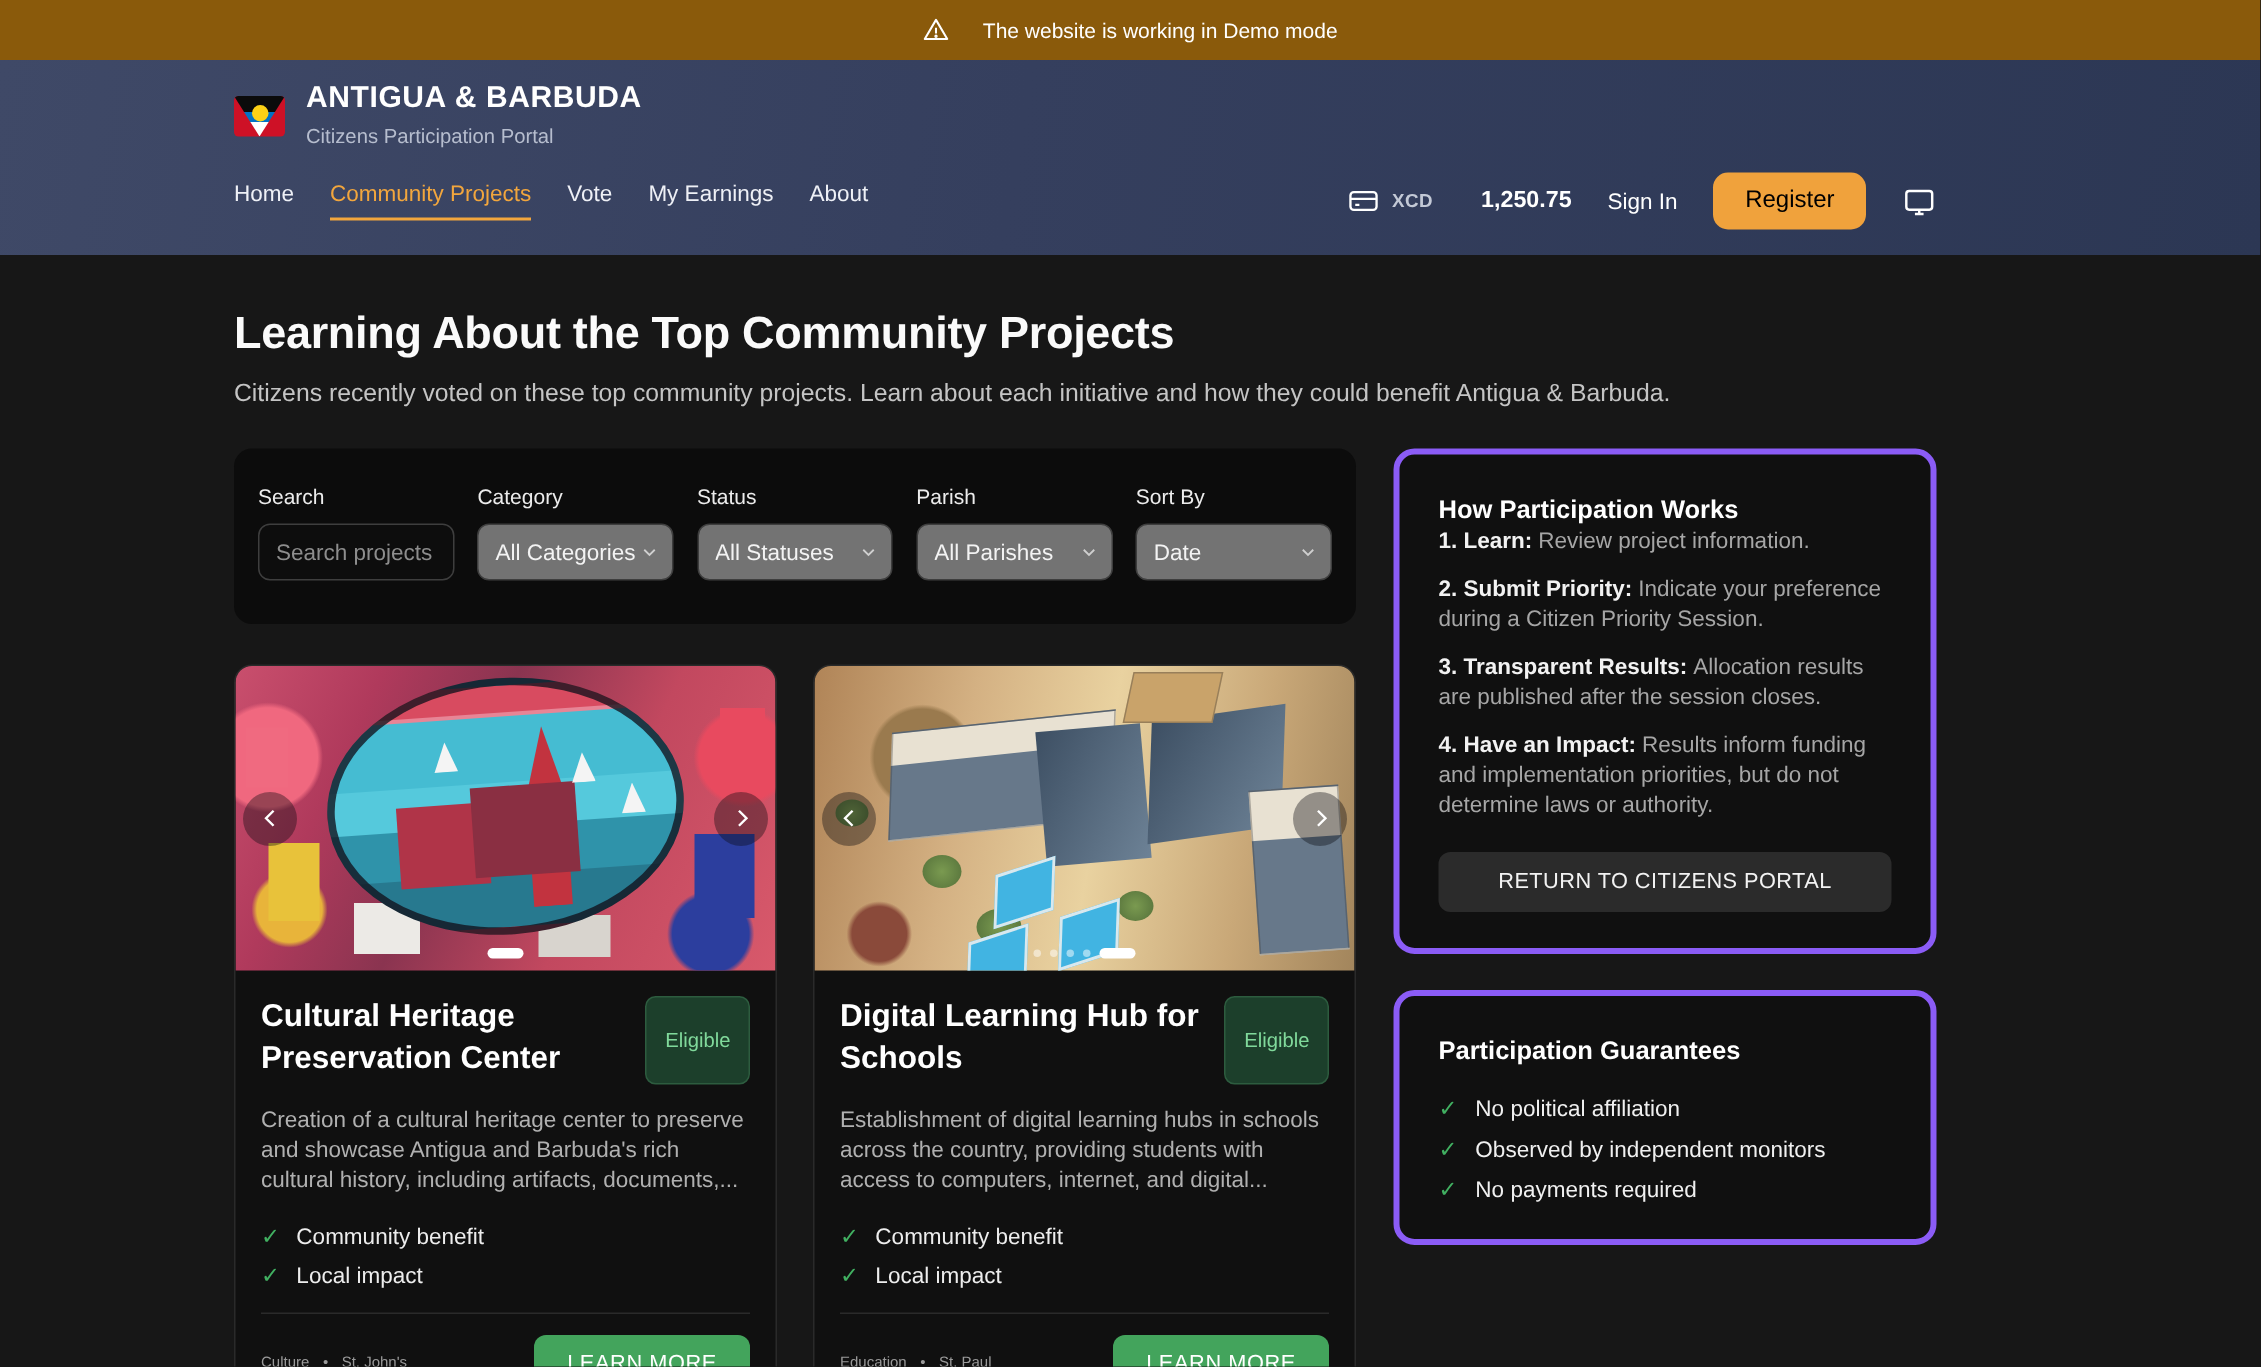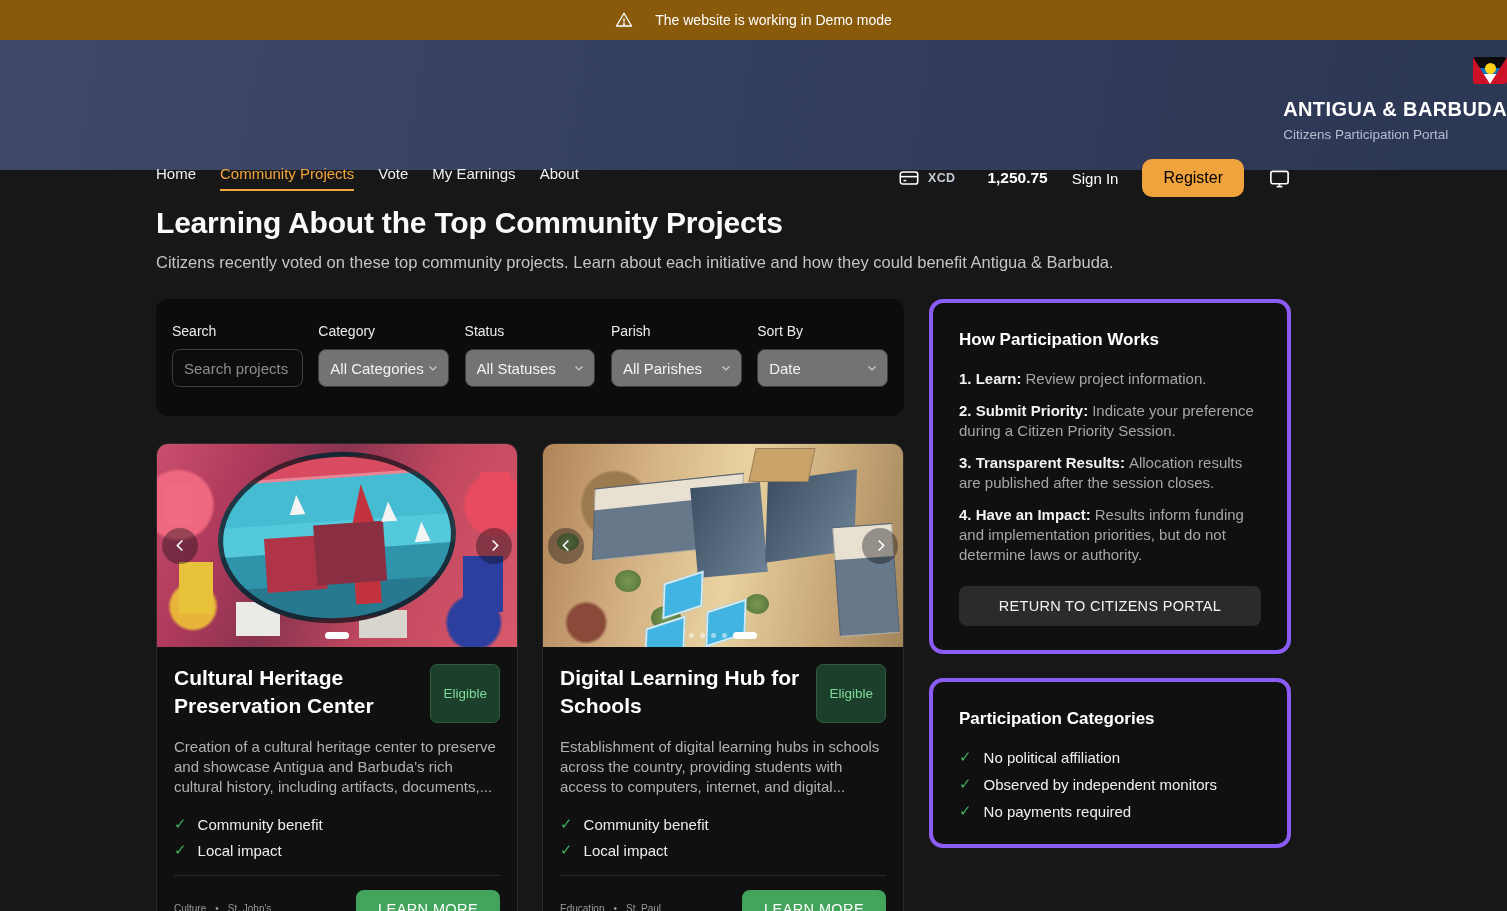--- a/index.html
+++ b/index.html
@@ -7,21 +7,21 @@
     font-family:"Liberation Sans", sans-serif; }
 
   
   .banner { height:40px; background:#8a5a0b; display:flex; align-items:center;
     justify-content:center; gap:22px; color:#fff; font-size:14px; }
   .warn-svg { width:18px; height:18px; display:block; }
 
   
   .header { height:130px; background:linear-gradient(100deg,#3f4967 0%,#353f5e 45%,#2c3754 100%);
     padding:14px 0 0 156px; }
-  .brand { display:flex; align-items:flex-end; gap:14px;flex-direction:column; }
+  .brand { display:flex; align-items:center; gap:14px; }
   .flag { width:34px; height:27px; border-radius:3px; background:#ce1126; position:relative;
     overflow:hidden; flex:0 0 auto; margin-top:3px; }
   .flag-tri { position:absolute; inset:0; clip-path:polygon(0 0,100% 0,50% 100%);
     background:linear-gradient(to bottom,#0b0b0b 0 40%,#0072c6 40% 63%,#ffffff 63% 100%); }
   .flag-sun { position:absolute; left:50%; top:24%; width:11px; height:11px; margin-left:-5.5px;
     border-radius:50%; background:#fcd116; }
   .brand-title { color:#fff; font-size:20px; font-weight:700; letter-spacing:.4px; }
   .brand-sub { color:#b6bdce; font-size:13.5px; margin-top:6px; }
 
   .nav-row { display:flex; align-items:center; margin-top:17px; padding-right:216px; }
@@ -119,21 +119,21 @@
     padding:14px 17px 0; }
   .meta { color:#9a9a9a; font-size:10px; display:flex; align-items:center; gap:9px; }
   .meta .sep::before { content:"•"; }
   .learn-btn { background:#43a45c; color:#fff; border:none; border-radius:8px; height:37px;
     padding:0 22px; font-size:14.5px; letter-spacing:.4px; cursor:pointer; font-family:inherit; }
 
   
   .panel { background:#101010; border:4px solid #8b5cf6; border-radius:14px;
     padding:27px 26px 24px; }
   .panel-title { color:#fff; font-size:17px; font-weight:700; }
-  .steps { margin-top:19px; display:flex; flex-direction:column; gap:12px;
+  .steps { margin-top:1px; display:flex; flex-direction:column; gap:12px;
     font-size:15px; line-height:20px; }
   .step-label { color:#f2f2f2; font-weight:700; }
   .step-text { color:#a6a6a6; margin-left:4px; }
   .portal-btn { margin-top:21px; width:100%; height:40px; background:#2b2b2b; border:none;
     border-radius:8px; color:#f2f2f2; font-size:14.5px; letter-spacing:.3px; cursor:pointer;
     font-family:inherit; }
   .g-items { margin-top:19px; display:flex; flex-direction:column; gap:9px; }
   .g-item { display:flex; align-items:center; gap:12px; color:#f0f0f0; font-size:15px; }
 </style>
 </head>
@@ -375,21 +375,21 @@
             <span class="step-label">3. Transparent Results:</span><span class="step-text">Allocation results are published after the session closes.</span>
           </div>
           <div>
             <span class="step-label">4. Have an Impact:</span><span class="step-text">Results inform funding and implementation priorities, but do not determine laws or authority.</span>
           </div>
         </div>
         <button class="portal-btn">RETURN TO CITIZENS PORTAL</button>
       </div>
 
       <div class="panel">
-        <div class="panel-title">Participation Categories</div>
+        <div class="panel-title">Participation Guarantees</div>
         <div class="g-items">
           <div class="g-item">
             <span class="check"></span>
             <span>No political affiliation</span>
           </div>
           <div class="g-item">
             <span class="check"></span>
             <span>Observed by independent monitors</span>
           </div>
           <div class="g-item">

